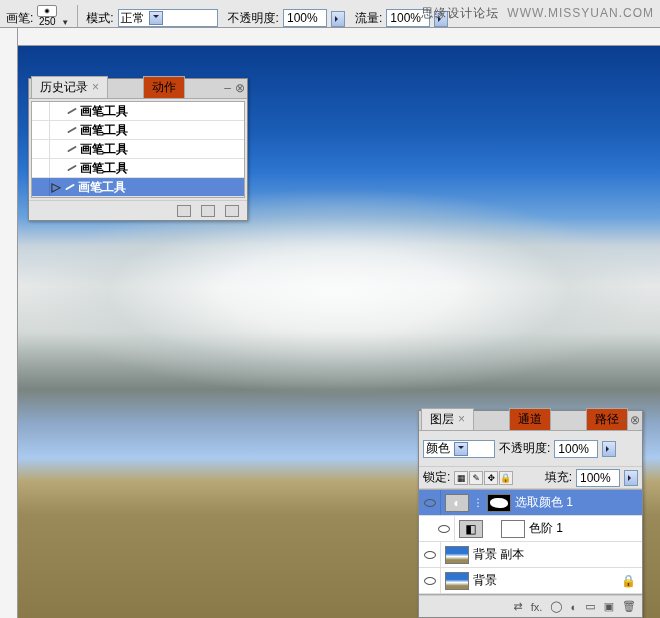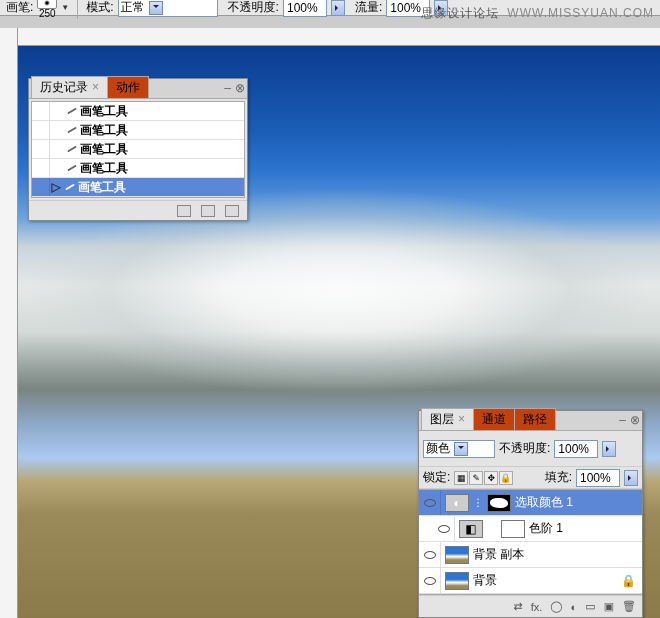--- a/index.html
+++ b/index.html
@@ -1,38 +1,38 @@
 <!DOCTYPE html>
 <html><head>
 <meta charset="utf-8">
 <style>
 *{box-sizing:border-box;margin:0;padding:0;font-family:"Microsoft YaHei",SimSun,sans-serif;font-size:12px;}
 body{width:660px;height:618px;background:#ccc;position:relative;overflow:hidden;}
-.toolbar{height:16px;background:#e8e8e8;border-bottom:1px solid #999;display:flex;align-items:center;padding:0 6px;gap:4px;position:relative;}
+.toolbar{height:28px;background:#e8e8e8;border-bottom:1px solid #999;display:flex;align-items:flex-end;padding:0 6px;gap:4px;position:relative;}
 .toolbar .sep{width:1px;height:22px;background:#aaa;margin:0 4px;}
 .brush-swatch{display:flex;flex-direction:column;align-items:center;line-height:1;}
 .brush-dot{width:20px;height:12px;border:1px solid #888;border-radius:2px;display:flex;align-items:center;justify-content:center;background:#fff;}
 .brush-dot::before{content:"";width:6px;height:6px;background:radial-gradient(circle,#000 20%,rgba(0,0,0,0) 70%);border-radius:50%;}
 .brush-swatch small{font-size:10px;}
 .tri{font-size:8px;color:#333;cursor:pointer;}
 .select{border:1px solid #7a98b8;background:#fff;height:18px;display:flex;align-items:center;padding:0 2px;}
 .select .arrow{width:14px;height:14px;background:linear-gradient(#d8e4f8,#a8c0e8);border:1px solid #6a88b0;display:flex;align-items:center;justify-content:center;margin-left:4px;}
 .select .arrow::after{content:"";border:3px solid transparent;border-top-color:#224;}
 .numbox{border:1px solid #7a98b8;background:#fff;height:18px;width:44px;padding:0 3px;display:flex;align-items:center;}
 .playbtn{width:14px;height:16px;border:1px solid #7a98b8;background:linear-gradient(#d8e4f8,#a8c0e8);display:flex;align-items:center;justify-content:center;}
 .playbtn::after{content:"";border:3px solid transparent;border-left-color:#224;}
 .watermark{position:absolute;right:6px;top:5px;font-size:11px;color:#888;letter-spacing:1px;}
 .watermark b{color:#555;font-weight:normal;}
 .canvas{position:absolute;left:0;top:28px;right:0;bottom:0;overflow:hidden;}
 .ruler-h{position:absolute;left:18px;right:0;top:0;height:18px;background:#f4f4f4;border-bottom:1px solid #999;}
 .ruler-v{position:absolute;left:0;top:0;bottom:0;width:18px;background:#f4f4f4;border-right:1px solid #999;}
 .image{position:absolute;left:18px;top:18px;right:0;bottom:0;background:linear-gradient(to bottom,#0a3d8f 0%,#1a5db7 15%,#2d75d0 22%,#6ba3dc 30%,#c8d4dc 35%,#e6e8e8 42%,#d4dad8 50%,#9aa4a0 56%,#7a8480 60%,#8da8c8 66%,#aacaf0 72%,#b8a878 76%,#9a8a5a 82%,#8a7a4a 100%);}
 .image::before{content:"";position:absolute;left:0;right:0;top:25%;height:45%;background:radial-gradient(ellipse 60% 50% at 50% 40%,rgba(255,255,255,0.85) 0%,rgba(255,255,255,0.6) 30%,rgba(200,210,210,0.4) 60%,transparent 80%);}
 .panel{position:absolute;background:#e4e4e4;border:1px solid #888;box-shadow:1px 1px 3px rgba(0,0,0,0.3);}
-.panel-tabs{height:20px;background:#d4d4d4;display:flex;align-items:flex-end;padding:0 2px;border-bottom:1px solid #aaa;position:relative;}
+.panel-tabs{height:20px;background:#d4d4d4;display:flex;align-items:flex-end;padding:0 2px;border-bottom:1px solid #aaa;position:relative;gap:36px;}
 .tab{padding:2px 8px;background:#c2410c;border:1px solid #aaa;border-bottom:none;margin-right:-1px;cursor:pointer;position:relative;}
 .tab.active{background:#e4e4e4;z-index:1;}
 .tab .x{margin-left:4px;color:#888;cursor:pointer;}
 .panel-close{position:absolute;right:2px;top:2px;display:flex;gap:4px;font-size:10px;color:#666;}
 .panel-close span{cursor:pointer;}
 .history-list{background:#fff;border:1px solid #aaa;margin:2px;}
 .hrow{display:flex;align-items:center;height:19px;border-bottom:1px solid #e0e0e0;font-weight:bold;}
 .hrow.sel{background:#5b87d6;color:#fff;}
 .hrow .chk{width:18px;height:100%;border-right:1px solid #ddd;}
 .hrow.sel .chk{border-right-color:#4a76c5;}

